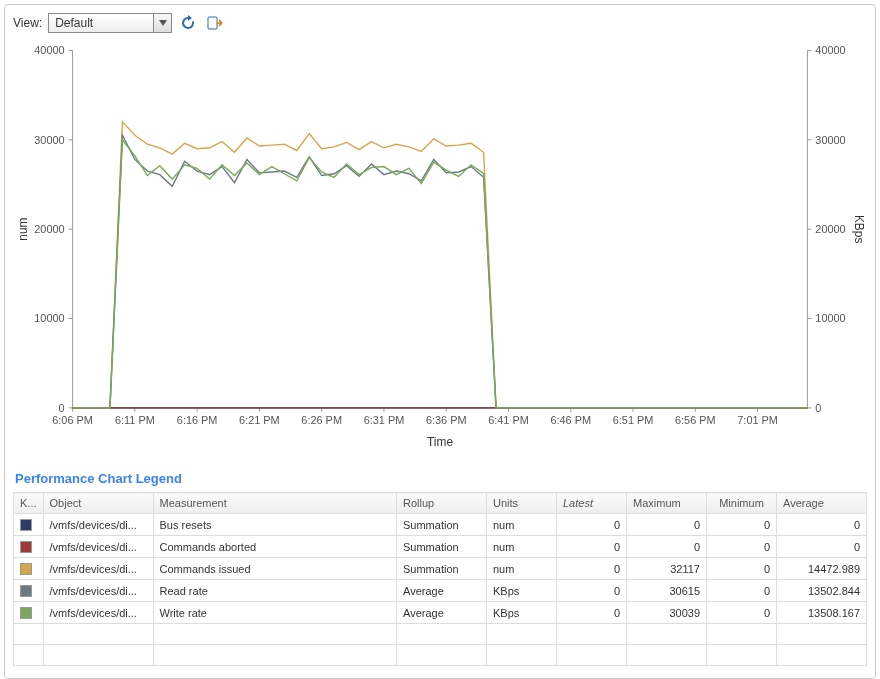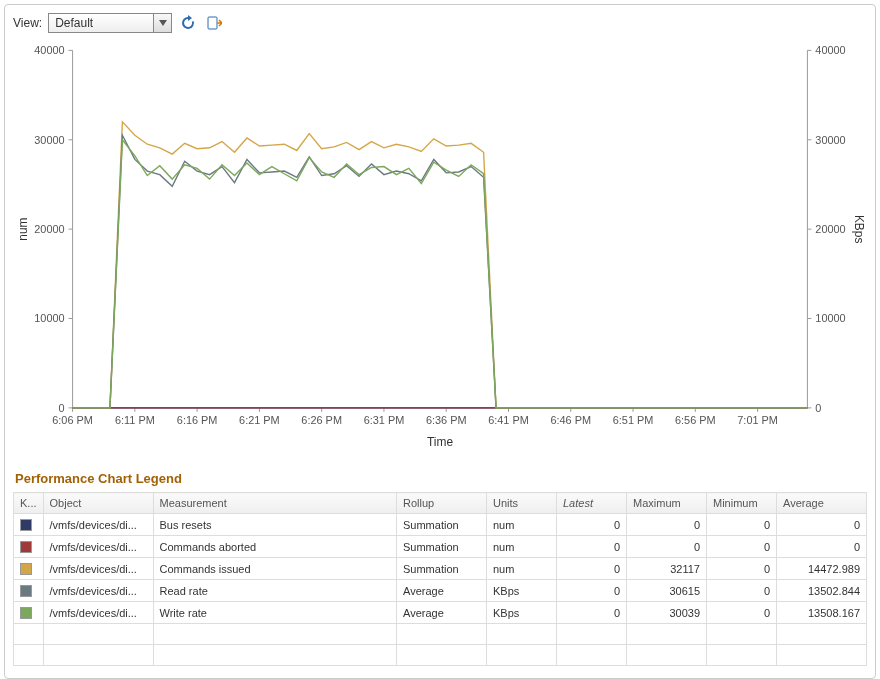--- a/index.html
+++ b/index.html
@@ -66,21 +66,21 @@
   }
   .chart-area {
     position: relative;
     height: 420px;
   }
   .chart-svg { width: 100%; height: 100%; }
   .series-line { fill: none; stroke-width: 1.4; }
   .legend-title {
     font-weight: bold;
     font-size: 13px;
-    color: #a16207;
+    color: #3b82f6;
     margin: 12px 0 6px 2px;
   }
   table.legend {
     width: 100%;
     border-collapse: collapse;
     font-size: 11px;
   }
   table.legend th, table.legend td {
     border: 1px solid #ddd;
     padding: 4px 6px;
@@ -199,21 +199,21 @@
   <table class="legend">
     <thead>
       <tr id="legend-head-row">
           <th style="width: 28px;">K...</th>
           <th style="width: 110px;">Object</th>
           <th>Measurement</th>
           <th style="width: 90px;">Rollup</th>
           <th style="width: 70px;">Units</th>
           <th style="width: 70px; font-style: italic;">Latest</th>
           <th style="width: 80px;">Maximum</th>
-          <th style="width: 70px;">Minimum</th>
+          <th style="width: 70px; text-align: center;">Minimum</th>
           <th style="width: 90px;">Average</th>
         </tr>
     </thead>
     <tbody id="legend-body">
         <tr>
           <td><span class="swatch" style="background:#2f3a66"></span></td>
           <td>/vmfs/devices/di...</td>
           <td>Bus resets</td>
           <td>Summation</td>
           <td>num</td>

